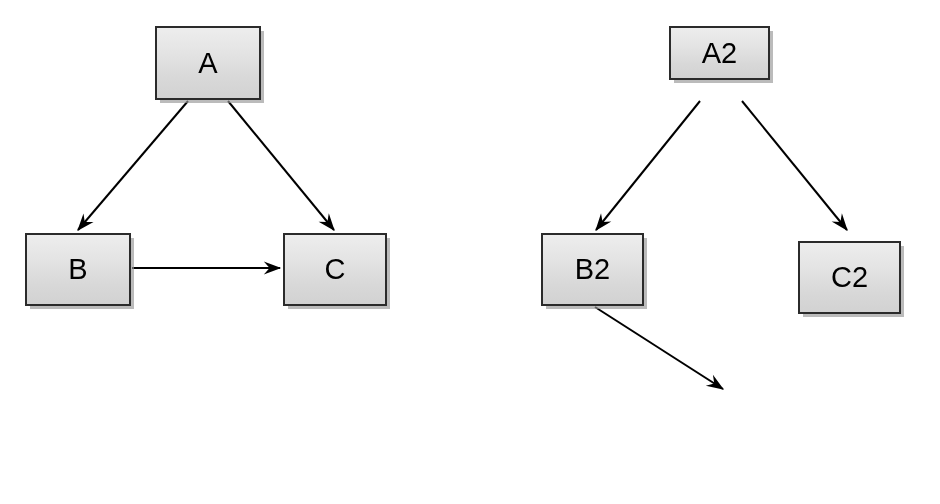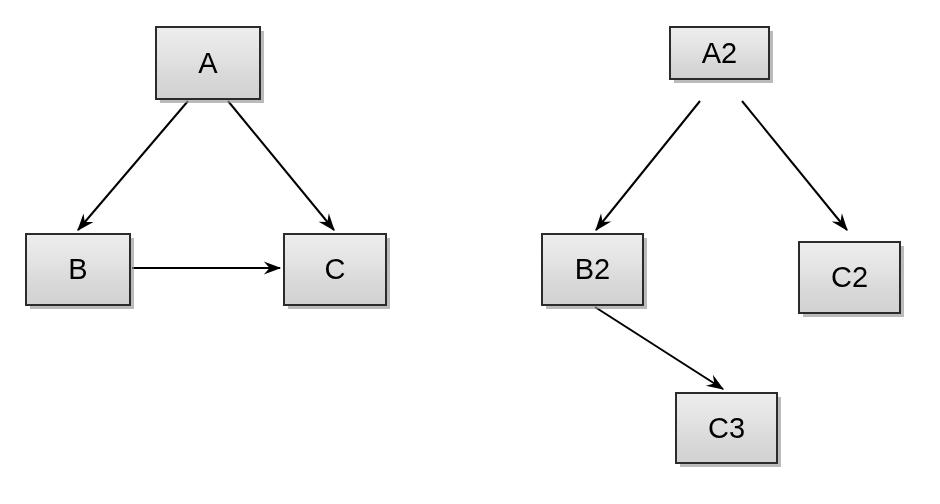--- a/index.html
+++ b/index.html
@@ -86,17 +86,14 @@
   </div>
 
   <div class="node" style="left: 541px; top: 233px; width: 103px; height: 73px;">
     <span class="node-label">B2</span>
   </div>
 
   <div class="node" style="left: 798px; top: 233px; width: 103px; height: 73px; margin-top: 8px;">
     <span class="node-label">C2</span>
   </div>
 
-  <div class="node" style="left: 675px; top: 392px; width: 103px; height: 72px;">
-    <span class="node-label">C3</span>
-  </div>
 
 </div>
 
 </body></html>

